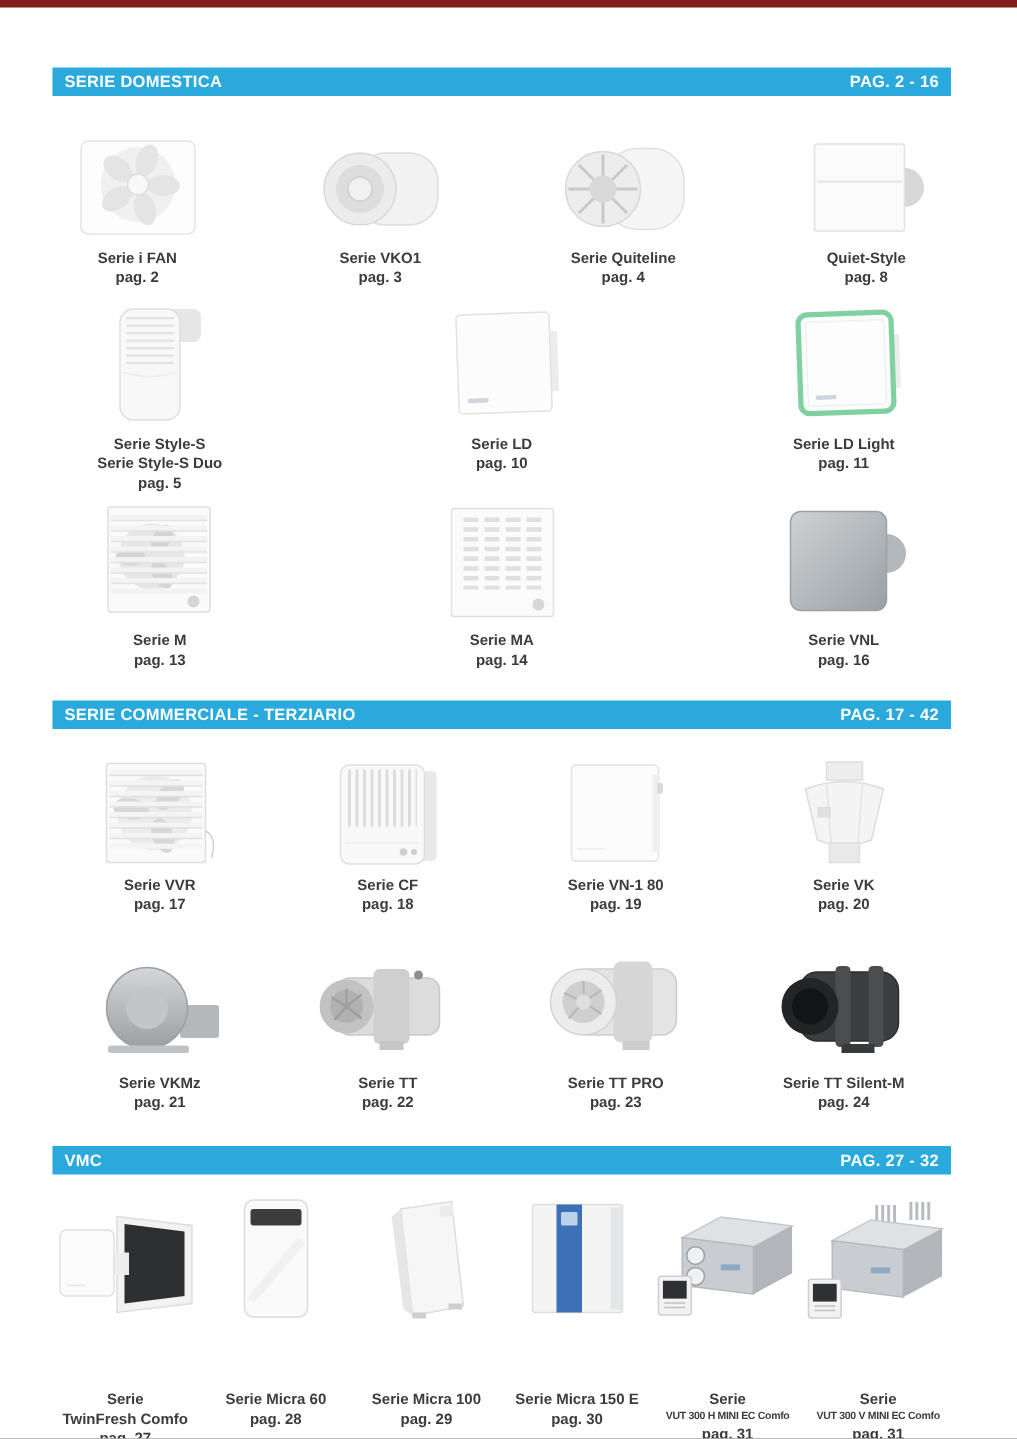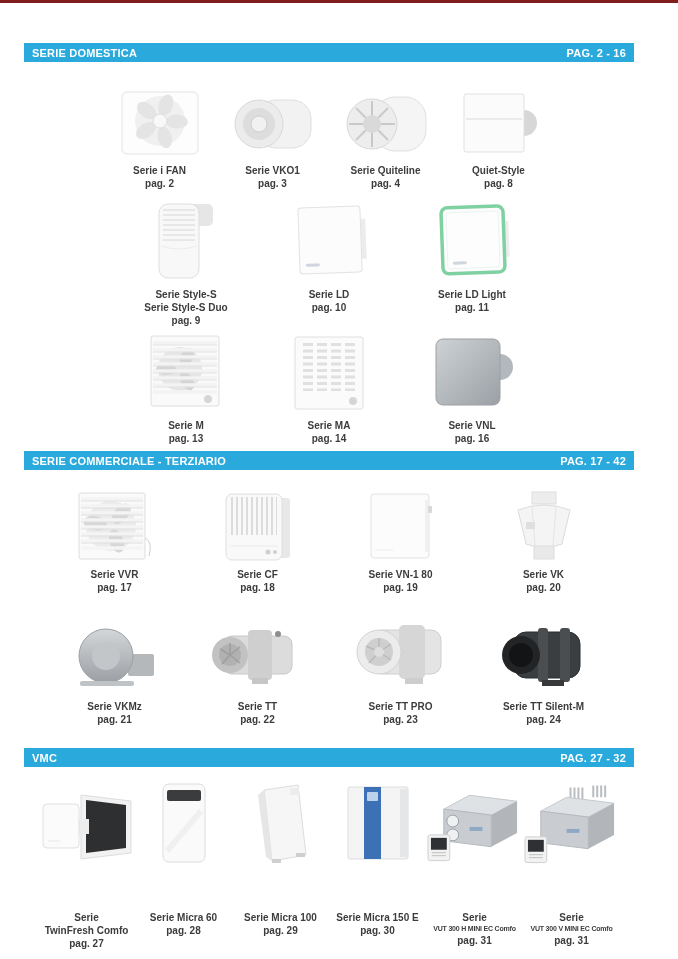--- a/index.html
+++ b/index.html
@@ -1,37 +1,37 @@
 <!DOCTYPE html>
 <html><head>
 <meta charset="utf-8">
 <style>
   html,body{margin:0;padding:0;background:#888;}
   .page{
     width:678px;height:959px;background:#ffffff;position:relative;
     font-family:"Liberation Sans","DejaVu Sans",sans-serif;
-    box-sizing:border-box;padding:40px 44px 0 24px;overflow:hidden;
-    border-top:3px solid #7f1d1d;
+    box-sizing:border-box;padding:40px 44px 0 35px;overflow:hidden;
+    border-top:5px solid #7f1d1d;
   }
   .sec-header{
     display:flex;justify-content:space-between;align-items:center;
     background:#29a9dc;color:#ffffff;height:19px;padding:0 8px;
     font-size:11px;font-weight:bold;letter-spacing:.2px;
   }
-  .row{display:flex;justify-content:center;}
+  .row{display:flex;justify-content:space-between;}
   .card{display:flex;flex-direction:column;align-items:center;}
   .w5{width:113px;} .w4{width:143px;} .w6{width:97px;gap:40px;}
   .imgw{display:flex;align-items:flex-end;justify-content:center;width:100%;}
   .h72{height:72px;} .h80{height:80px;} .h84{height:84px;}
   .plabel{margin-top:6px;text-align:center;color:#3c3c3c;}
   .pname{display:block;font-size:10px;font-weight:bold;line-height:1.3;white-space:pre-line;}
   .psub{display:block;font-size:7px;font-weight:bold;line-height:1.4;letter-spacing:-0.2px;white-space:nowrap;}
   .ppage{display:block;font-size:10px;font-weight:bold;line-height:1.3;}
   .mt-row1{margin-top:24px;} .mt-row2{margin-top:8px;} .mt-row3{margin-top:2px;}
-  .mt-h2{margin-top:6px;} .mt-row4{margin-top:20px;} .mt-row5{margin-top:20px;}
+  .mt-h2{margin-top:20px;} .mt-row4{margin-top:20px;} .mt-row5{margin-top:20px;}
   .mt-h3{margin-top:22px;} .mt-row6{margin-top:14px;}
   svg{display:block;}
 </style>
 </head>
 <body>
 
 <div class="page">
 
   <div class="sec-header">
     <span>SERIE DOMESTICA</span>
@@ -125,21 +125,21 @@
             <line x1="16" y1="30" x2="48" y2="30"></line>
               <line x1="16" y1="35" x2="48" y2="35"></line>
             <line x1="16" y1="40" x2="48" y2="40"></line>
           </g>
           <path d="M14 46 Q32 52 50 46" stroke="#ececec" fill="none"></path>
         </svg>
       </div>
       <div class="plabel">
         <span class="pname">Serie Style-S
 Serie Style-S Duo</span>
-        <span class="ppage">pag. 9</span>
+        <span class="ppage">pag. 5</span>
       </div>
     </div>
     <div class="card w4">
       <div class="imgw h84">
         <svg width="84" height="82" viewBox="0 0 84 82">
           <g transform="rotate(-2 42 40)">
             <rect x="74" y="20" width="5" height="40" fill="#ececec"></rect>
             <rect x="12" y="7" width="62" height="66" rx="3" fill="#fcfcfc" stroke="#e2e2e2"></rect>
             <rect x="18" y="63" width="14" height="3" rx="1.5" fill="#cfd6dd"></rect>
           </g>

